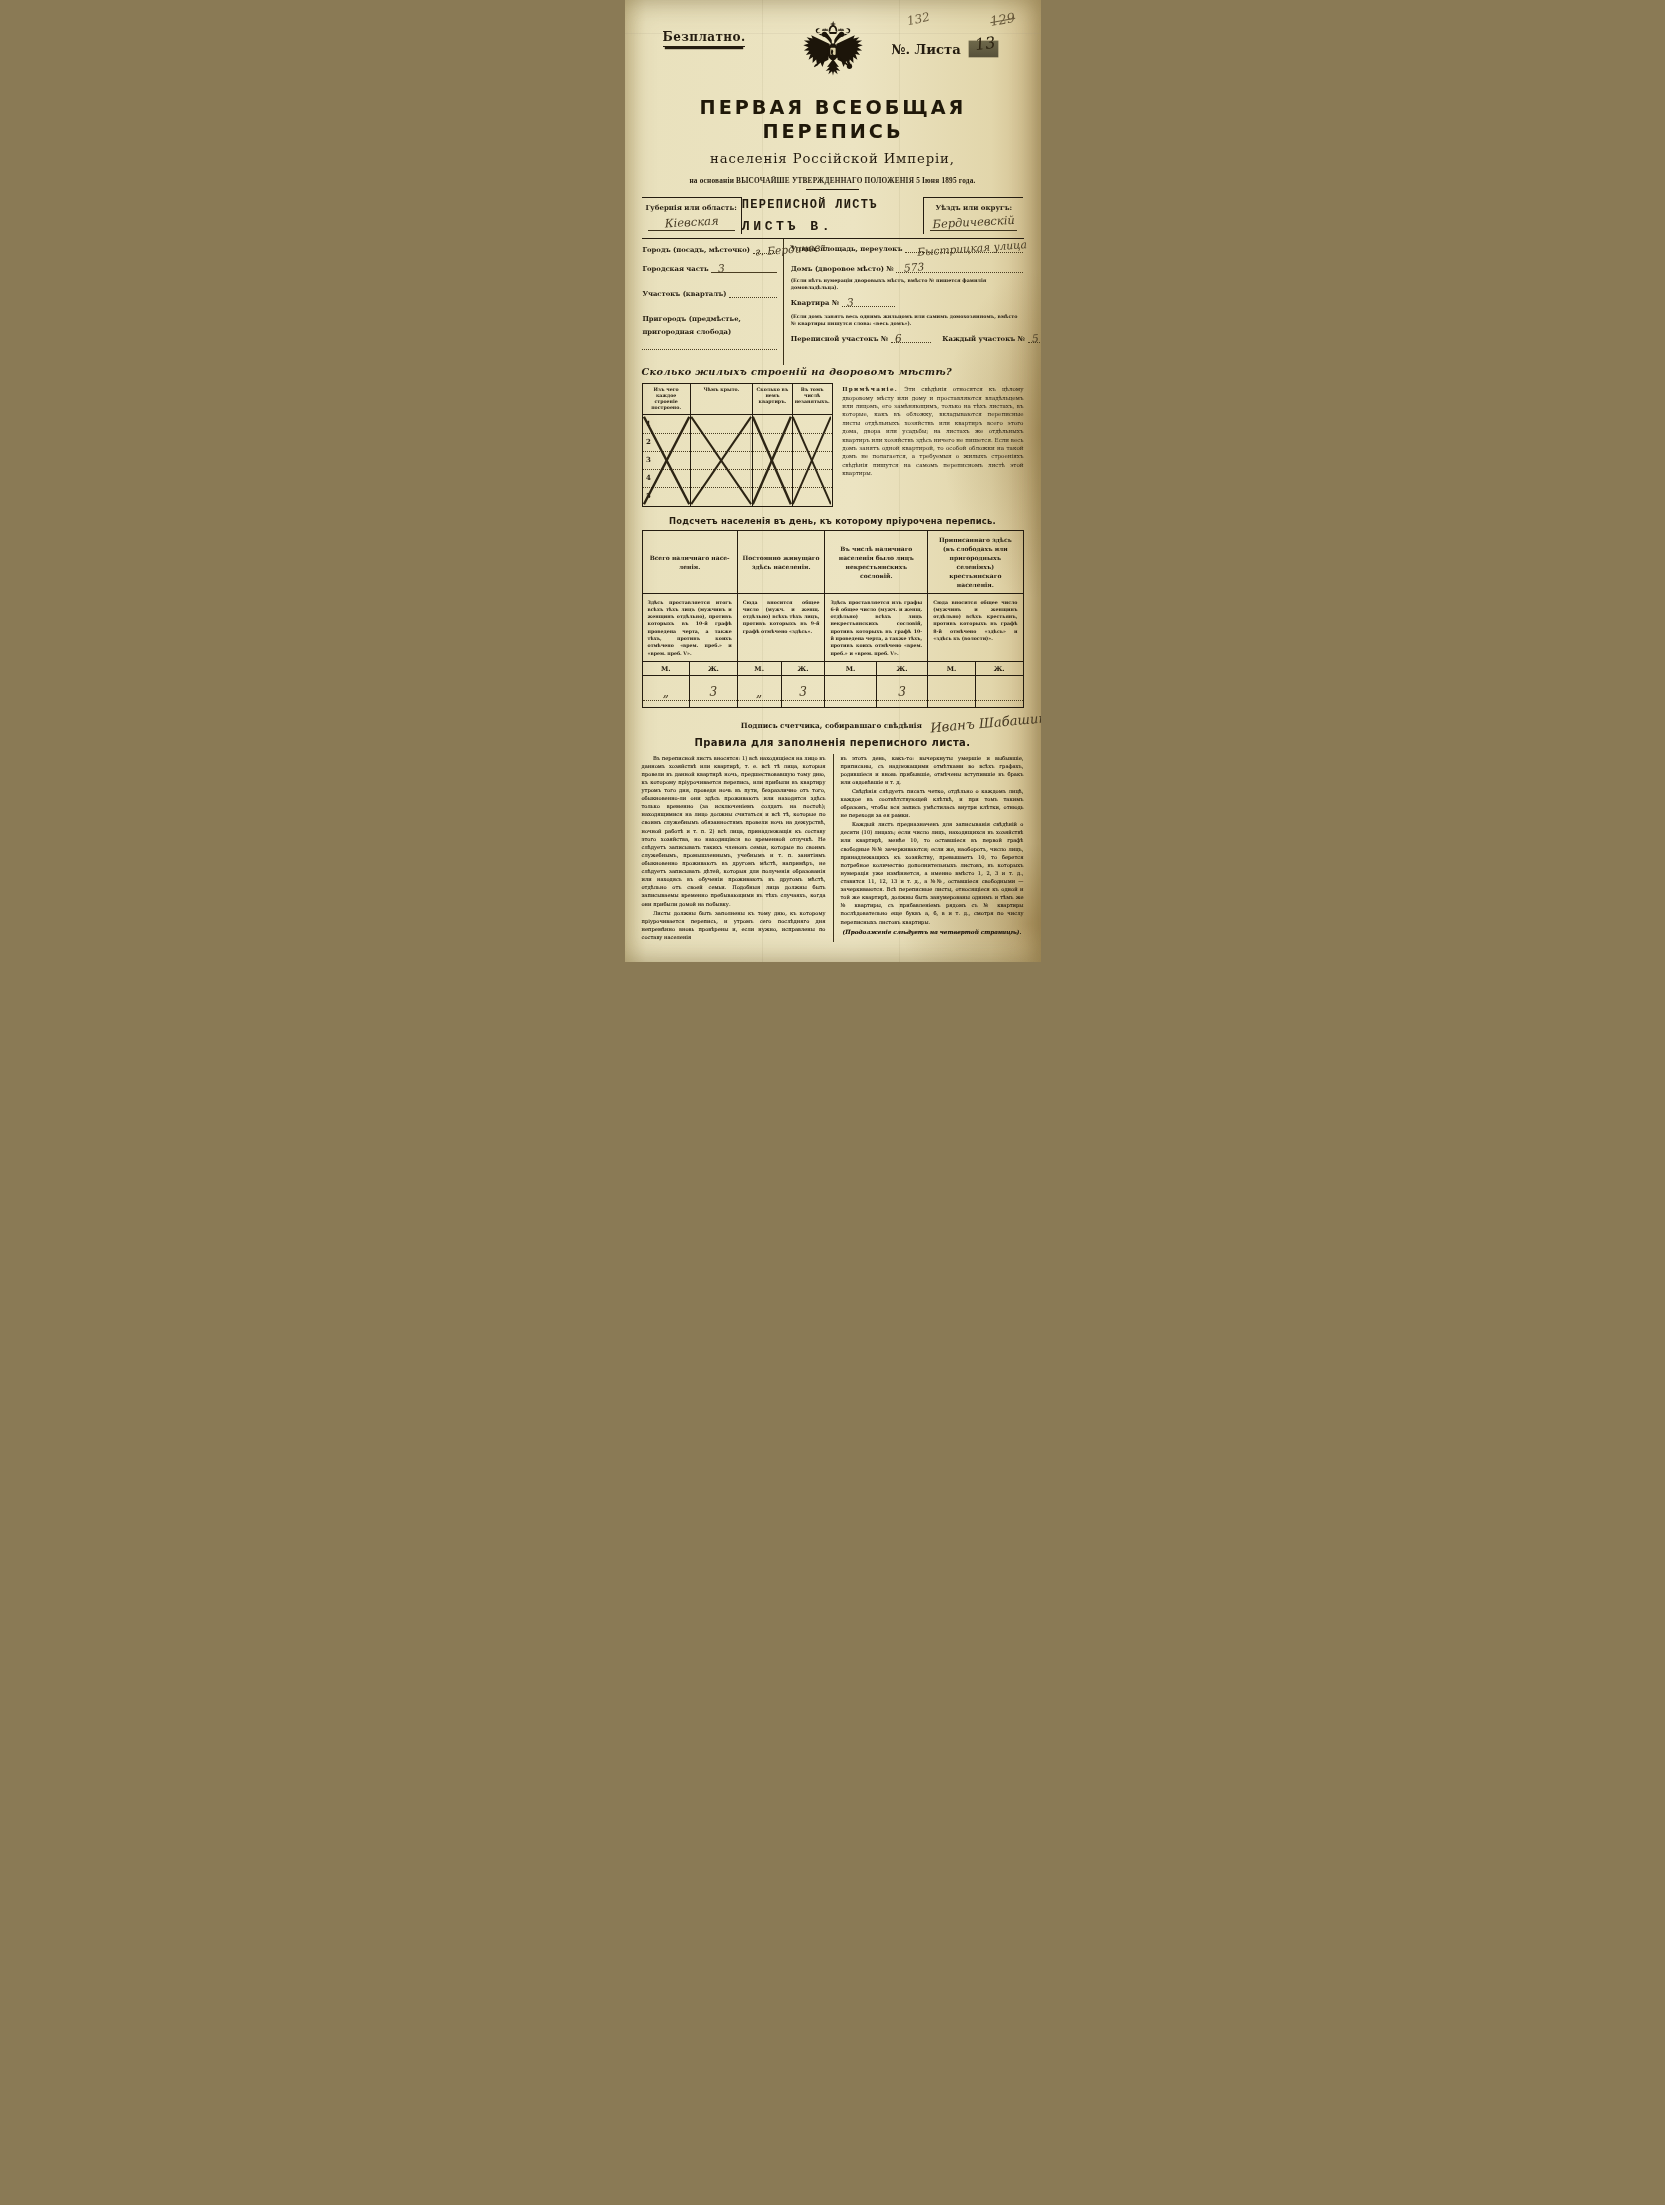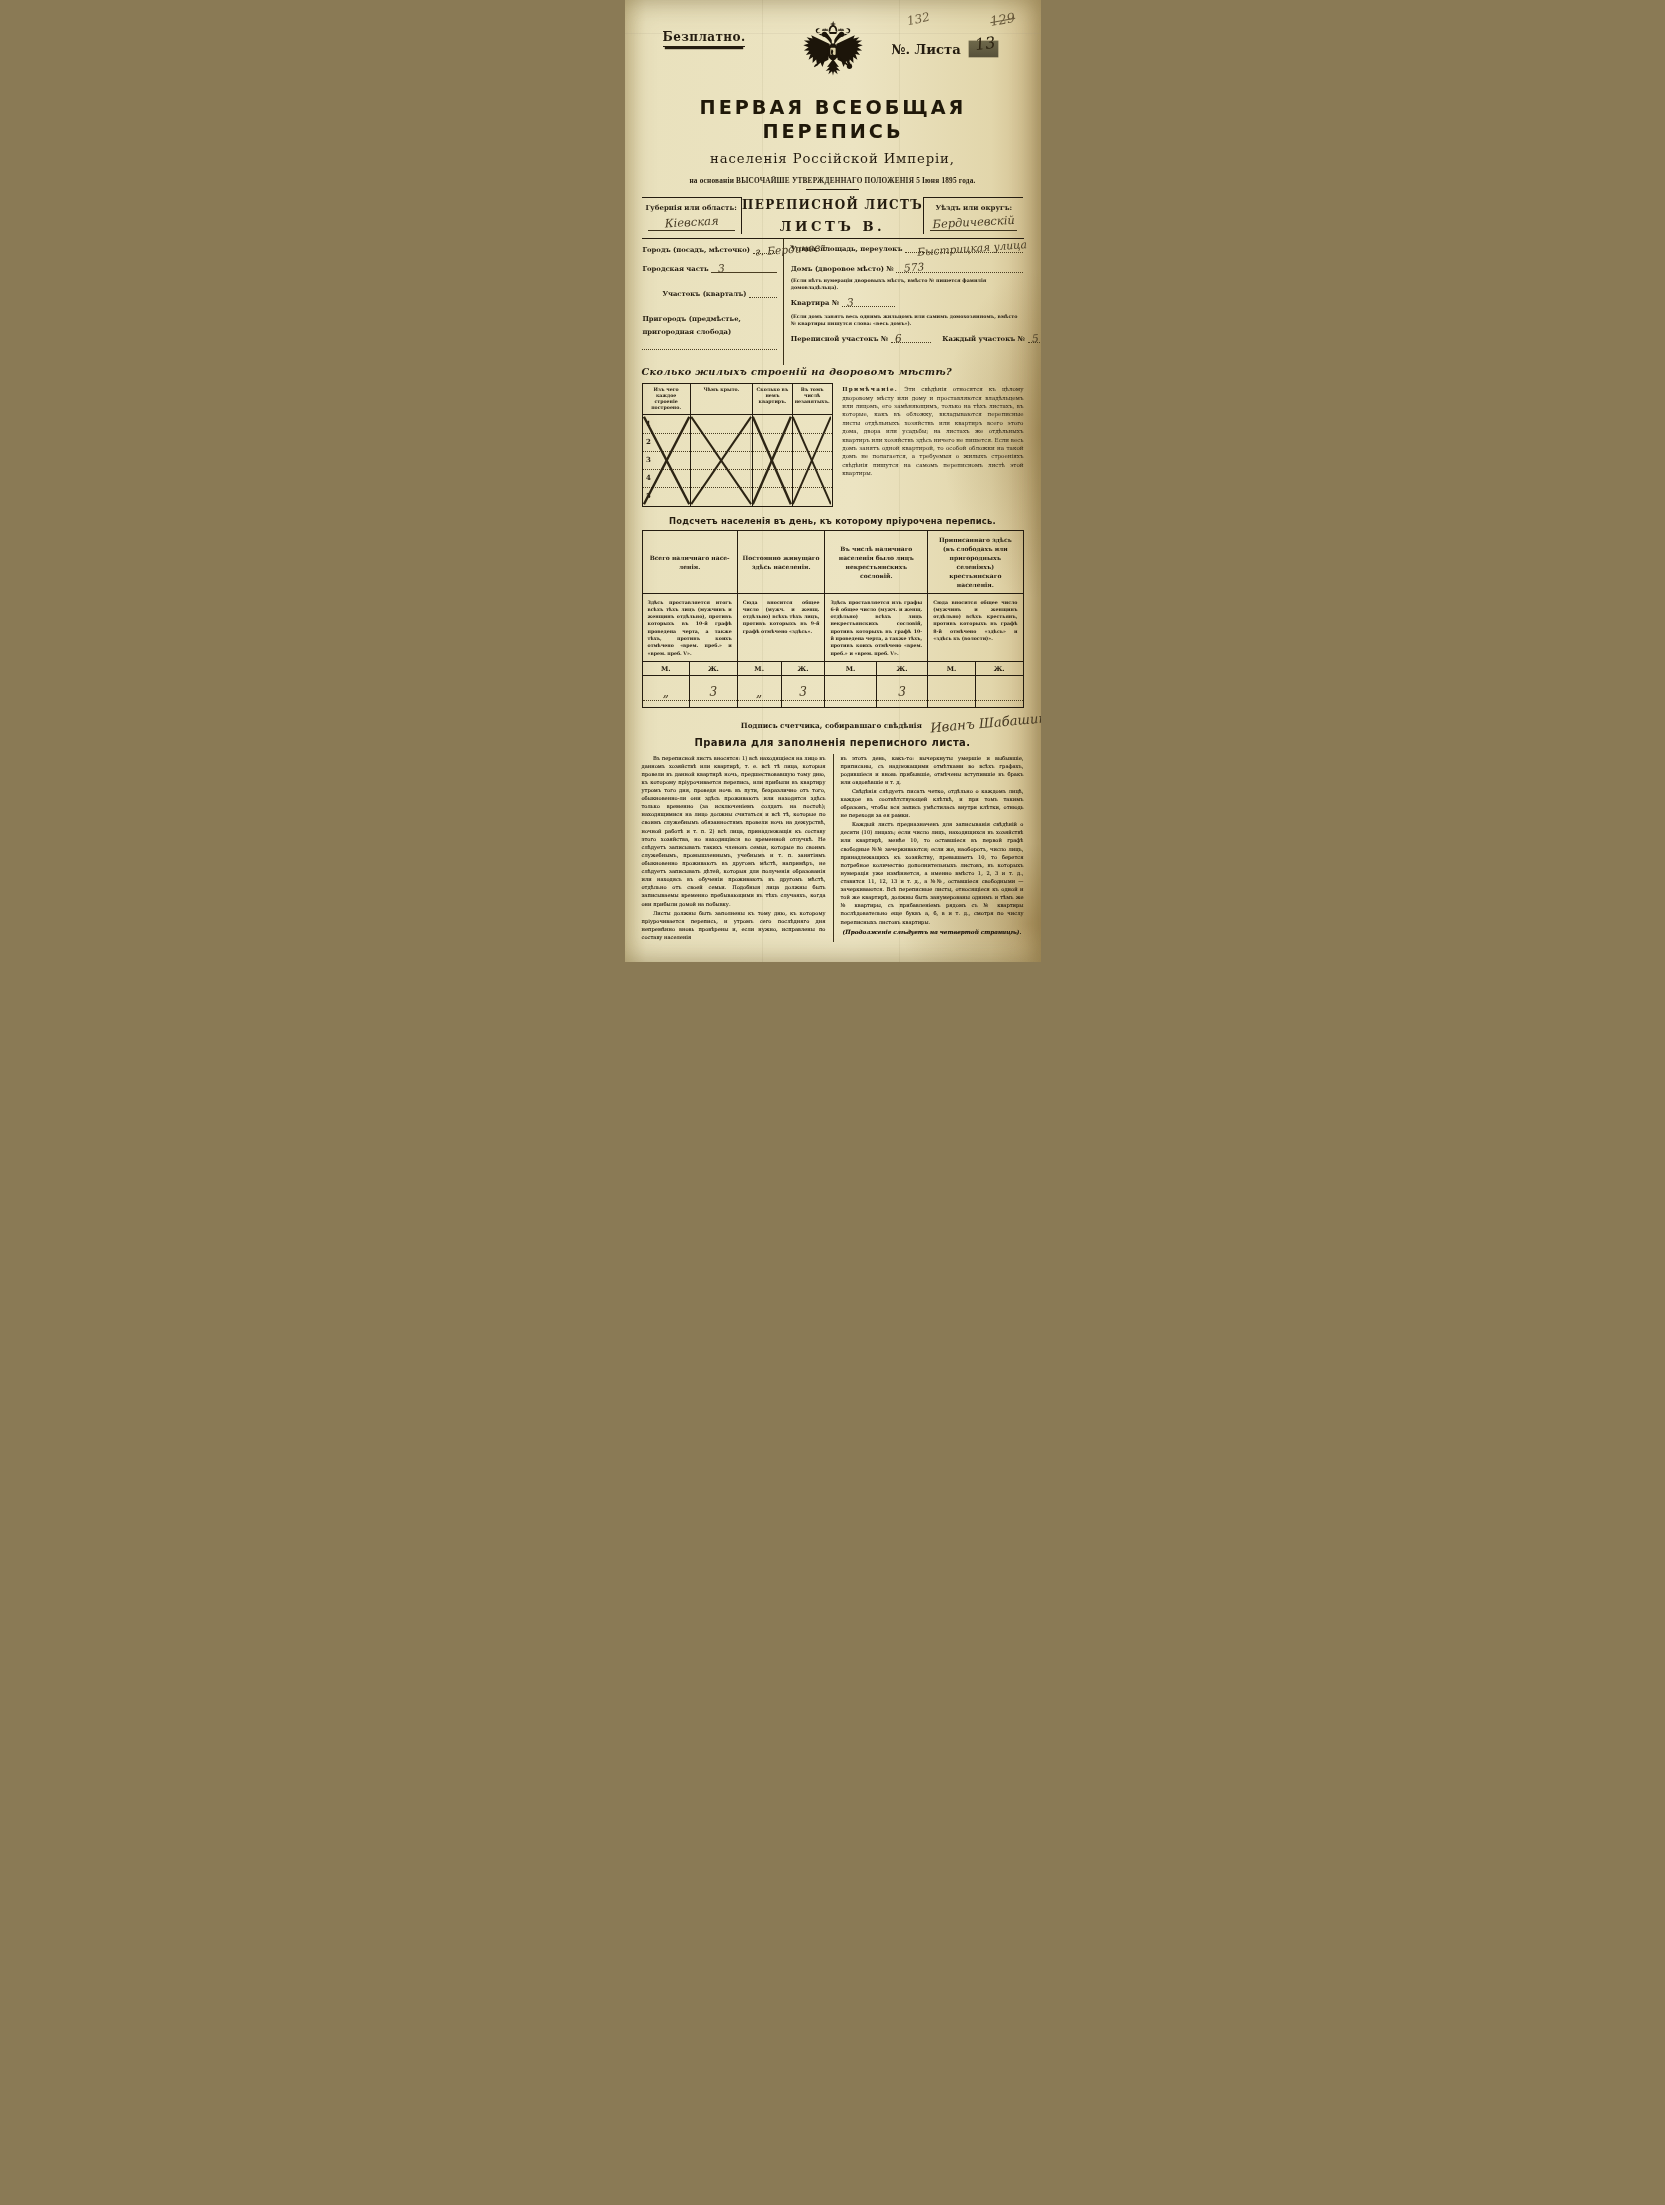--- a/index.html
+++ b/index.html
@@ -45,21 +45,21 @@
   .t3 { margin-top:9.7px; text-align:center; font-family:Liberation Serif, serif;
     font-weight:bold; font-size:7.3px; letter-spacing:0.2px; }
   .t3u { width:53px; height:0; border-bottom:1.3px solid #241c10; margin:4.4px auto 0 auto; }
 
   
   .fh { display:grid; grid-template-columns:26% 48% 26%; margin-top:7px; }
   .fh-side { border-top:1.3px solid #241c10; padding-top:4.4px; text-align:center; position:relative; }
   .fh-label { font-weight:bold; font-size:7px; }
   .fh-hand { font-size:11.5px; margin-top:3.5px; transform:rotate(-3deg); }
   .fh-line { margin:0.9px 6.2px 0 6.2px; border-bottom:0.9px solid #3c321d; }
-  .fh-center { border-left:1.1px solid #241c10; border-right:1.1px solid #241c10; text-align:center; padding-top:0.9px; }
+  .fh-center { border-left:1.1px solid #241c10; border-right:1.1px solid #241c10; padding-top:0.9px;font-family:Liberation Mono, monospace; }
   .fh-c1 { font-weight:bold; font-size:12px; letter-spacing:1.3px; }
   .fh-c2 { font-weight:bold; font-size:13.2px; letter-spacing:3.5px; margin-top:6.2px; }
   .thickrule { border-bottom:1.8px solid #241c10; margin-top:4.4px; }
 
   
   .addr { display:grid; grid-template-columns:37% 63%; }
   .addr-l { padding:7px 6.2px 3.5px 0.9px; }
   .addr-r { border-left:0.9px solid #3a3019; padding:6.2px 0.9px 3.5px 7px; }
   .frow { display:flex; align-items:flex-end; margin-bottom:11.5px; }
   .flabel { font-weight:bold; font-size:6.8px; white-space:nowrap; }
@@ -215,21 +215,21 @@
         <span class="fline">
           <span class="hv hand">г. Бердичевъ</span>
         </span>
       </div>
       <div class="frow">
         <span class="flabel">Городская часть</span>
         <span class="fline solid">
           <span class="hv hand">3</span>
         </span>
       </div>
-      <div class="frow" style="margin-top:17px;margin-left:20px;">
+      <div class="frow" style="margin-top:17px;">
         <span class="flabel">Участокъ (кварталъ)</span>
         <span class="fline"></span>
       </div>
       <div class="frow" style="margin-top:15px; margin-bottom:0;">
         <span class="flabel" style="white-space:normal; line-height:1.8;">Пригородъ (предмѣстье, пригородная слобода)</span>
       </div>
       <div class="frow" style="margin-top:4.4px;">
         <span class="fline" style="margin-left:0;"></span>
       </div>
     </div>

